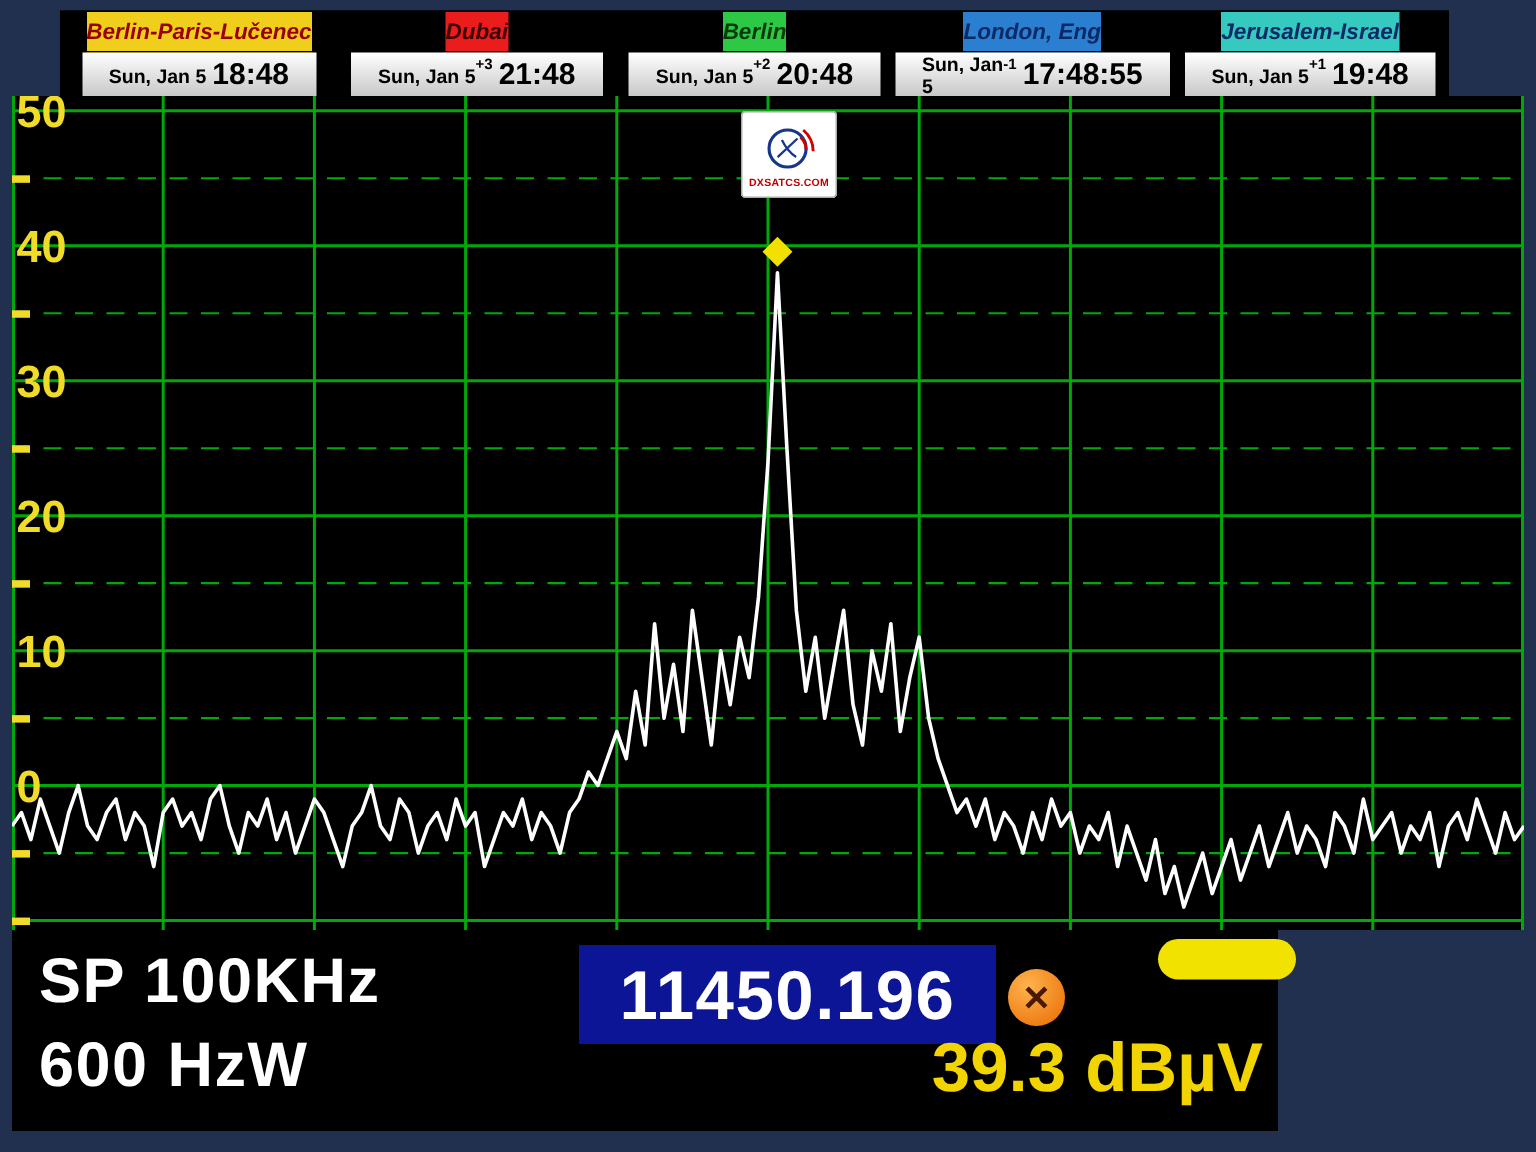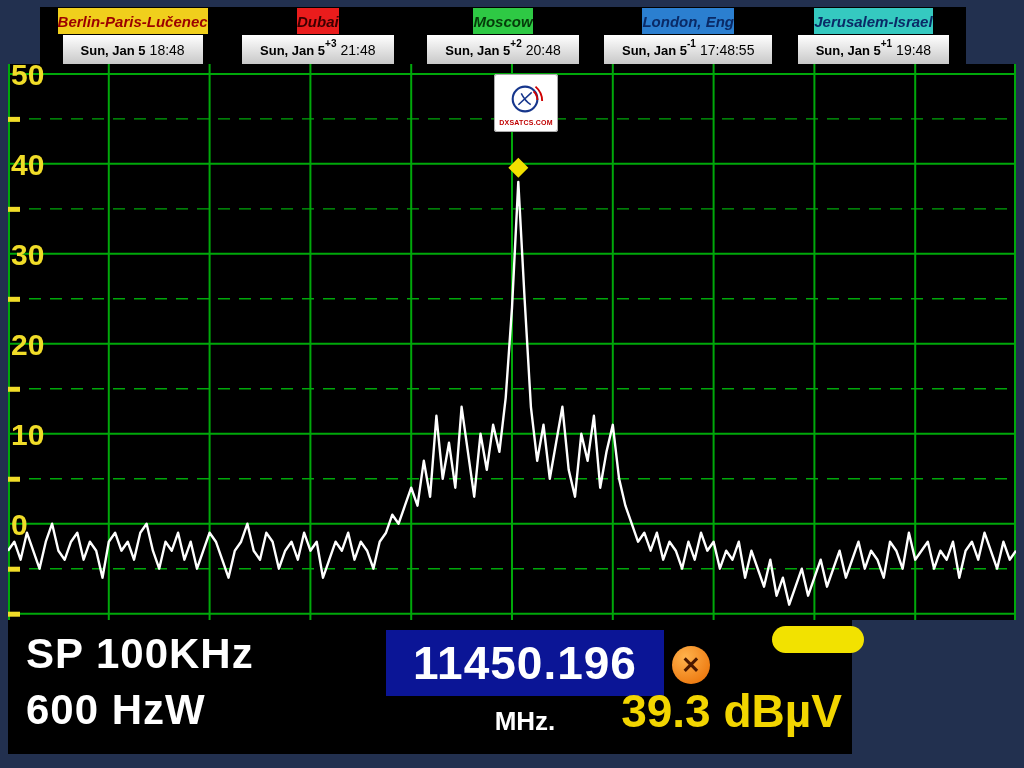--- a/index.html
+++ b/index.html
@@ -12,21 +12,21 @@
   .clock-cell{flex:1 1 0;display:flex;flex-direction:column;border-right:2px solid #000;min-width:0;align-items:center;}
   .clock-cell:last-child{border-right:none;}
   .clock-header{height:26px;display:flex;align-items:center;justify-content:center;
                 font-weight:bold;font-style:italic;font-size:15px;white-space:nowrap;
                 border-bottom:1px solid #000;overflow:hidden;}
   .clock-time-row{flex:1;background:linear-gradient(#ffffff,#c6c6c6);display:flex;
                   align-items:center;justify-content:space-between;padding:0 18px;color:#000;}
   .clock-date{font-size:13px;font-weight:bold;}
   .clock-right{display:flex;align-items:center;}
   .clock-offset{font-size:10px;font-weight:bold;position:relative;top:-7px;margin-right:4px;}
-  .clock-time{font-size:14px;font-weight:normal;}
+  .clock-time{font-size:20px;font-weight:bold;}
 
   
   .screen{position:absolute;left:8px;top:64px;width:1008px;height:556px;background:#000;}
   #spectrum-svg{position:absolute;left:0;top:0;width:100%;height:100%;display:block;}
   .logo{position:absolute;left:486px;top:10px;width:64px;height:58px;background:#fff;
         border-radius:3px;display:flex;flex-direction:column;align-items:center;
         justify-content:center;gap:1px;box-shadow:0 0 0 1px #aaa inset;}
   .logo-text{font-size:7px;font-weight:bold;color:#c00000;letter-spacing:0.2px;}
 
   
@@ -70,21 +70,21 @@
       <div class="clock-time-row">
         <span class="clock-date">Sun, Jan 5</span>
         <span class="clock-right">
           <span class="clock-offset">+3</span>
           <span class="clock-time">21:48</span>
         </span>
       </div>
     </div>
 
     <div class="clock-cell">
-      <div class="clock-header" style="background: rgb(46, 201, 68); color: rgb(6, 58, 10);">Moscow</div>
+      <div class="clock-header" style="background: rgb(46, 201, 68); color: rgb(6, 58, 10);">Berlin</div>
       <div class="clock-time-row">
         <span class="clock-date">Sun, Jan 5</span>
         <span class="clock-right">
           <span class="clock-offset">+2</span>
           <span class="clock-time">20:48</span>
         </span>
       </div>
     </div>
 
     <div class="clock-cell">
@@ -164,21 +164,20 @@
     </div>
   </div>
 
   <div class="readout">
     <div class="sp">SP 100KHz</div>
     <div class="rbw">600 HzW</div>
 
     <div class="freq-box">
       <span class="freq-value">11450.196</span>
     </div>
-    <div class="freq-unit">MHz.</div>
 
     <div class="close-button">
       <span>✕</span>
     </div>
 
     <div class="pwr-value">39.3 dBµV</div>
 
     <div class="pill"></div>
   </div>
 

